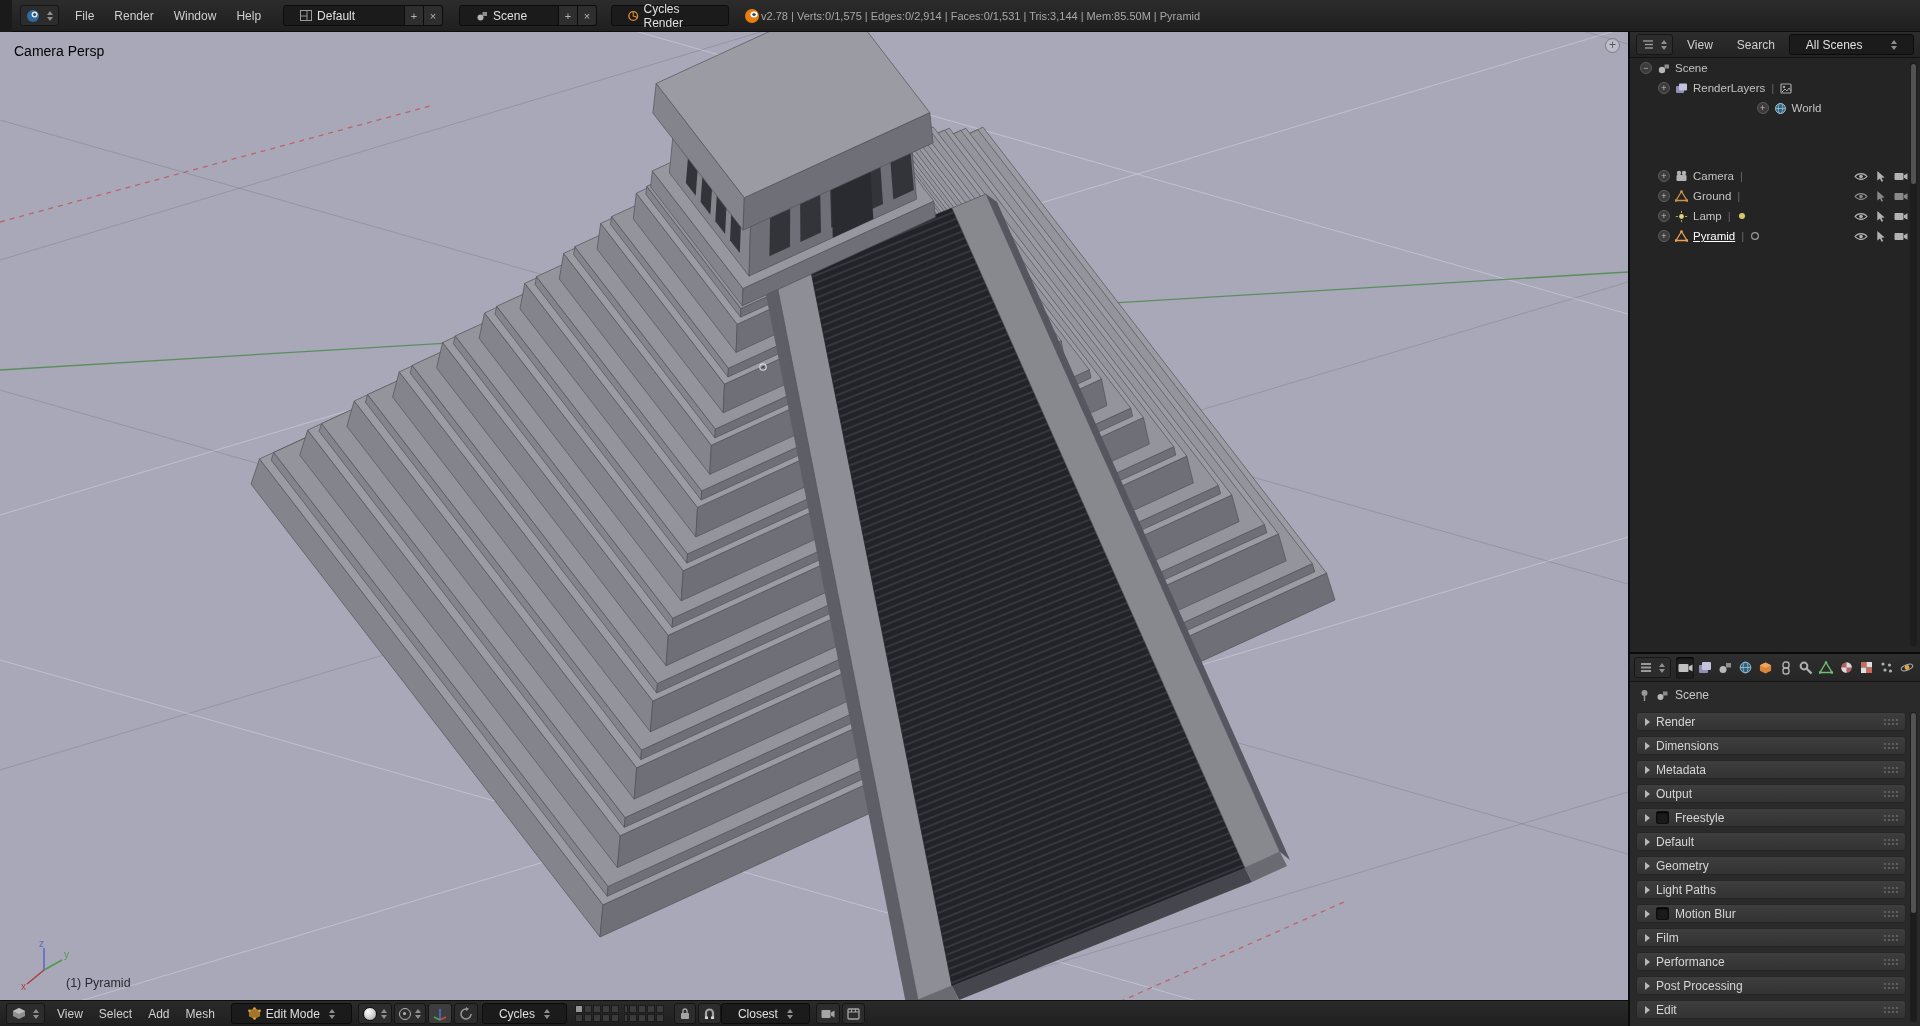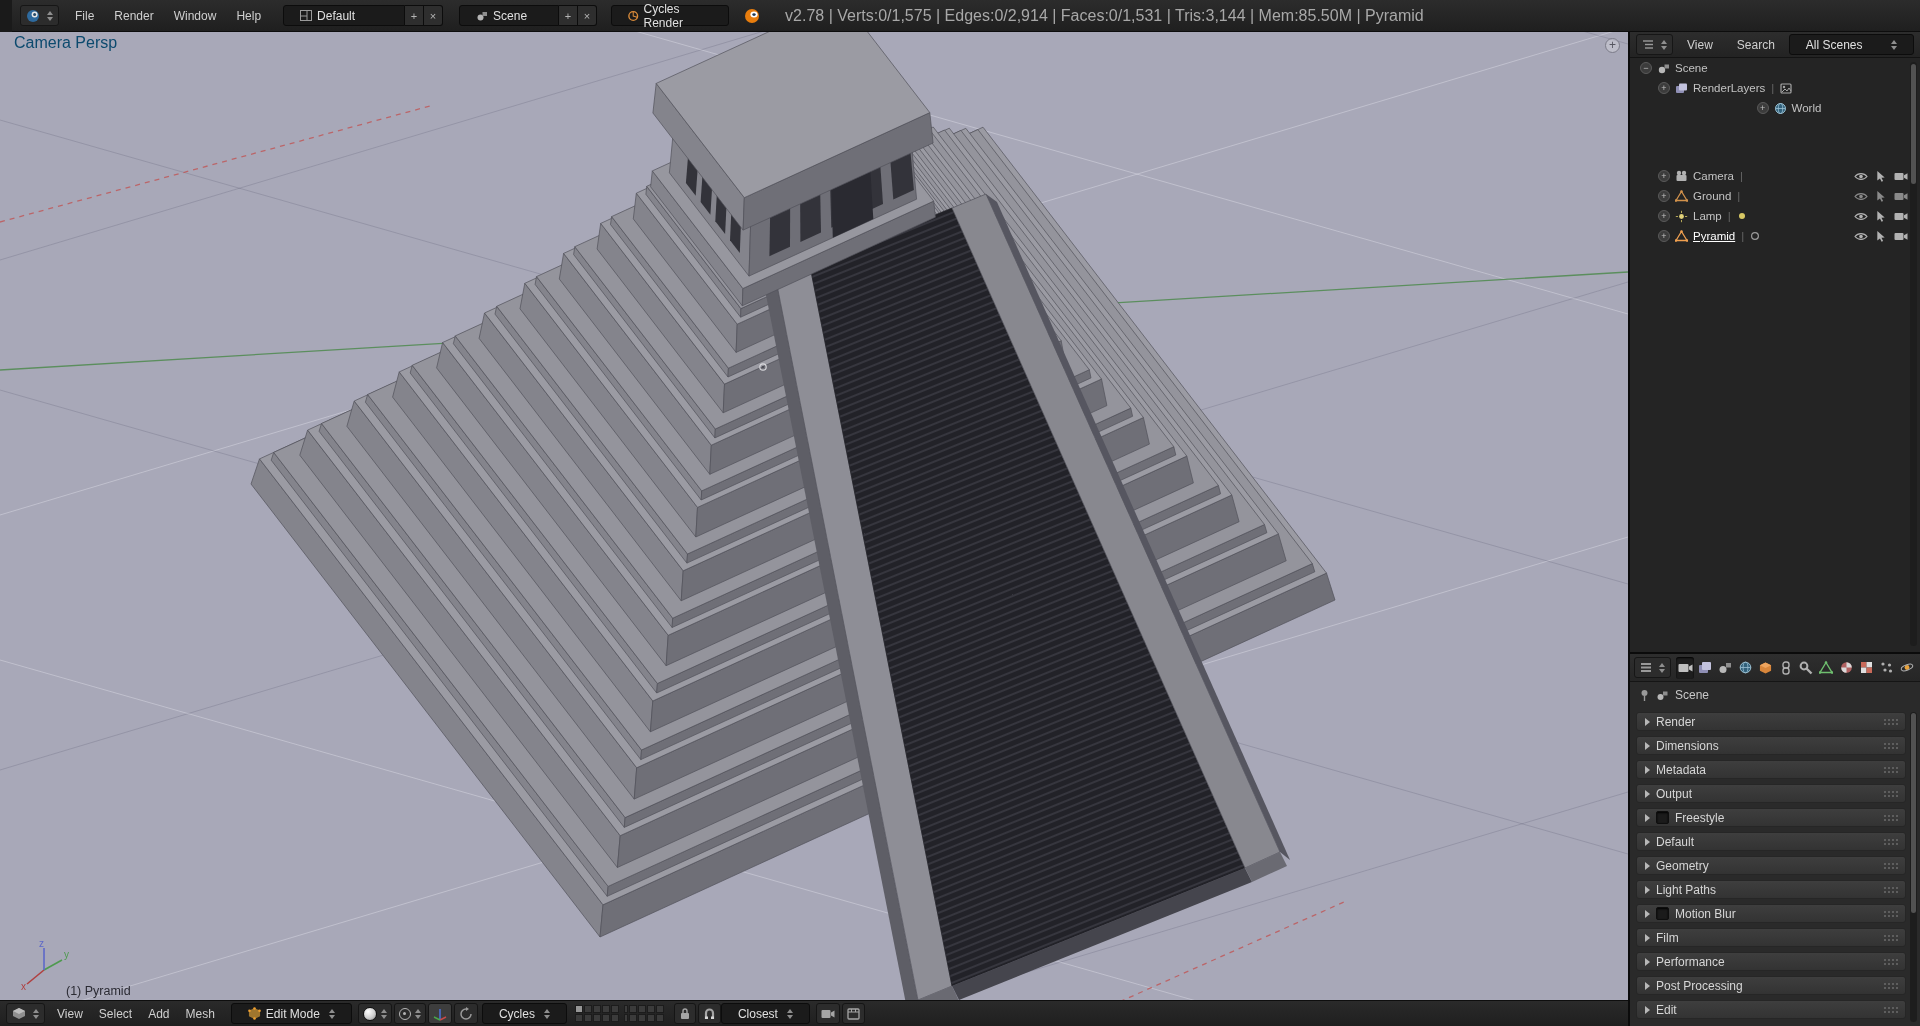--- a/index.html
+++ b/index.html
@@ -15,32 +15,32 @@
     border:1px solid #161616; border-radius:3px; height:21px; padding:0 5px; }
   .menu { padding:3px 10px; color:#cfcfcf; border-radius:3px; cursor:default; }
   .wgroup { display:flex; align-items:center; margin-left:12px; }
   .combo { display:flex; align-items:center; gap:5px; background:#1b1b1b;
     border:1px solid #0c0c0c; border-radius:3px 0 0 3px; height:21px; padding:0 16px; color:#e0e0e0; }
   .combo.rounded { border-radius:3px; }
   .mini-btn { width:19px; height:21px; background:#2e2e2e; border:1px solid #0c0c0c;
     border-left:none; display:flex; align-items:center; justify-content:center;
     font-size:11px; color:#b5b5b5; }
   .mini-btn:last-child { border-radius:0 3px 3px 0; }
-  .stats { margin-left:24px; color:#a8a8a8; font-size:16px; white-space:nowrap; }
+  .stats { margin-left:0; color:#a8a8a8; font-size:11px; white-space:nowrap; }
 
   .updown { display:inline-flex; flex-direction:column; gap:2px; margin-left:4px; }
   .updown i { width:0; height:0; border-left:3.5px solid transparent; border-right:3.5px solid transparent; }
   .updown .u { border-bottom:4px solid #8f8f8f; }
   .updown .d { border-top:4px solid #8f8f8f; }
 
   
   .viewport { position:absolute; left:0; top:32px; width:1628px; height:994px; }
   .vp-canvas { position:absolute; left:0; top:0; right:0; bottom:26px; background:#a8a8b8; overflow:hidden; }
-  .vp-view-label { position:absolute; left:14px; top:2px; color:#0c4a6e; font-size:16px; }
-  .vp-obj-label  { position:absolute; left:66px; bottom:2px; color:#2b2b33; font-size:12.5px; }
+  .vp-view-label { position:absolute; left:14px; top:11px; color:#000000; font-size:14px; }
+  .vp-obj-label  { position:absolute; left:66px; bottom:10px; color:#2b2b33; font-size:12.5px; }
   .axis-gizmo { position:absolute; left:16px; bottom:6px; }
   .region-plus { position:absolute; right:8px; top:6px; width:15px; height:15px; border-radius:8px;
     border:1px solid #7b7b88; color:#55555f; font-size:12px; line-height:13px; text-align:center;
     background:rgba(255,255,255,0.25); }
   .region-plus::before { content:"+"; }
 
   .vp-header { position:absolute; left:0; bottom:0; width:100%; height:26px;
     background:linear-gradient(#2a2a2a,#1f1f1f); border-top:1px solid #0e0e0e;
     display:flex; align-items:center; padding:0 6px; }
   .vp-header .menu { padding:3px 8px; }

